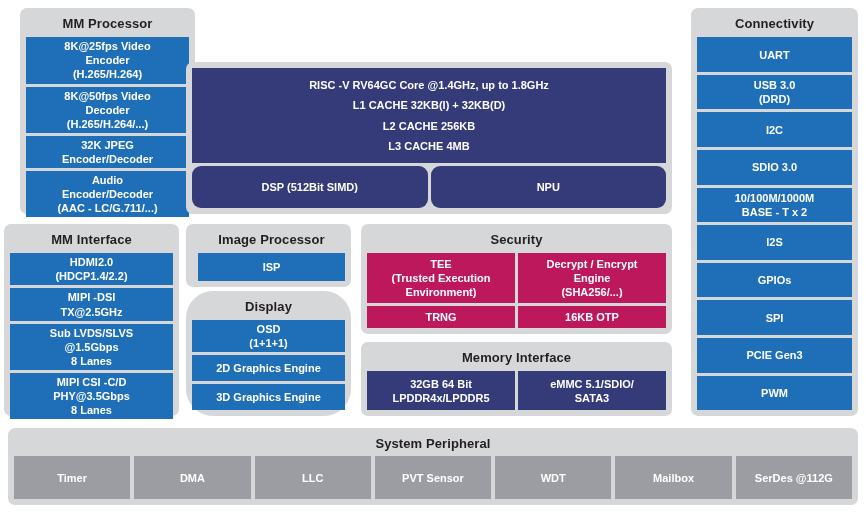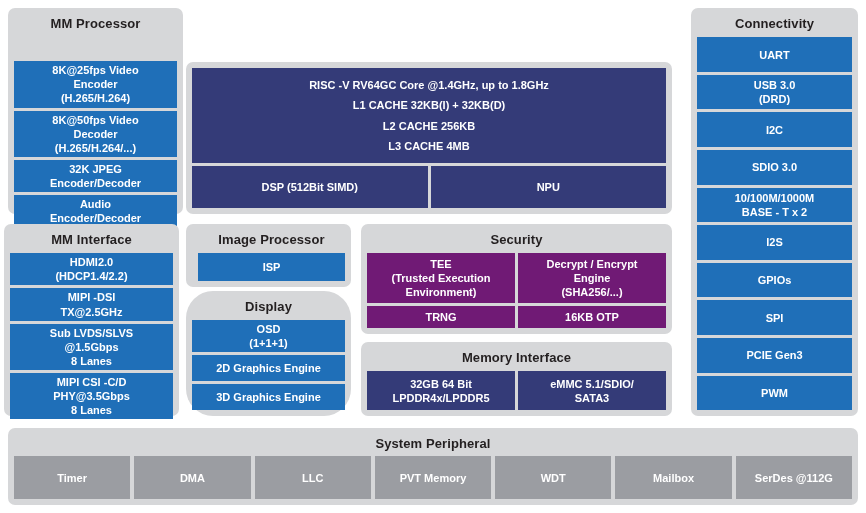--- a/index.html
+++ b/index.html
@@ -55,25 +55,25 @@
     color: #ffffff;
     font-size: 11px;
     font-weight: bold;
     line-height: 1.28;
     padding: 2px 3px;
     box-sizing: border-box;
     white-space: pre-line;
   }
   .blue   { background: #1f6fb8; }
   .navy   { background: #343b78; }
-  .dgray  { background: #701a75; }
+  .dgray  { background: #be185d; }
   .mgray  { background: #9b9da2; }
 
   
-  #mm-processor   { left: 8px;   top: 8px;   width: 175px; height: 206px; gap: 24px; }
+  #mm-processor   { left: 20px;   top: 8px;   width: 175px; height: 206px; }
   #mm-interface   { left: 4px;   top: 224px; width: 175px; height: 192px; }
   #cpu-panel      { left: 186px; top: 62px;  width: 486px; height: 152px; }
   #image-proc     { left: 186px; top: 224px; width: 165px; height: 63px; padding-left: 12px; }
   #display-panel  { left: 186px; top: 291px; width: 165px; height: 125px; border-radius: 27px; }
   #security       { left: 361px; top: 224px; width: 311px; height: 110px; }
   #memory-if      { left: 361px; top: 342px; width: 311px; height: 74px; }
   #connectivity   { left: 691px; top: 8px;   width: 167px; height: 408px; }
   #sys-peripheral { left: 8px;   top: 428px; width: 850px; height: 77px; }
 
   #cpu-panel .cpu-main {
@@ -90,21 +90,21 @@
     padding: 4px 0;
     box-sizing: border-box;
     text-align: right;
   }
   #cpu-panel .cpu-lower {
     flex: 0 0 42px;
     display: flex;
     gap: 3px;
     margin-top: 3px;
   }
-  #cpu-panel .cpu-lower .blk { font-size: 11px; }
+  #cpu-panel .cpu-lower .blk { font-size: 11px; border-radius: 9px; }
 
   #sys-peripheral .panel-title { font-size: 13px; padding-bottom: 5px; }
   #sys-peripheral .blocks.row { gap: 4px; }
   #sys-peripheral .blk { font-size: 11px; font-weight: bold; }
 
   #connectivity .blk { font-size: 11px; }
   .cpu-line { display: block; }
 </style>
 </head>
 <body>
@@ -219,20 +219,20 @@
       <div class="blk blue">PWM</div>
     </div>
   </div>
 
   <div class="panel" id="sys-peripheral">
     <div class="panel-title">System Peripheral</div>
     <div class="blocks row">
       <div class="blk mgray">Timer</div>
       <div class="blk mgray">DMA</div>
       <div class="blk mgray">LLC</div>
-      <div class="blk mgray">PVT Memory</div>
+      <div class="blk mgray">PVT Sensor</div>
       <div class="blk mgray">WDT</div>
       <div class="blk mgray">Mailbox</div>
       <div class="blk mgray">SerDes  @112G</div>
     </div>
   </div>
 
 </div>
 
 </body></html>

